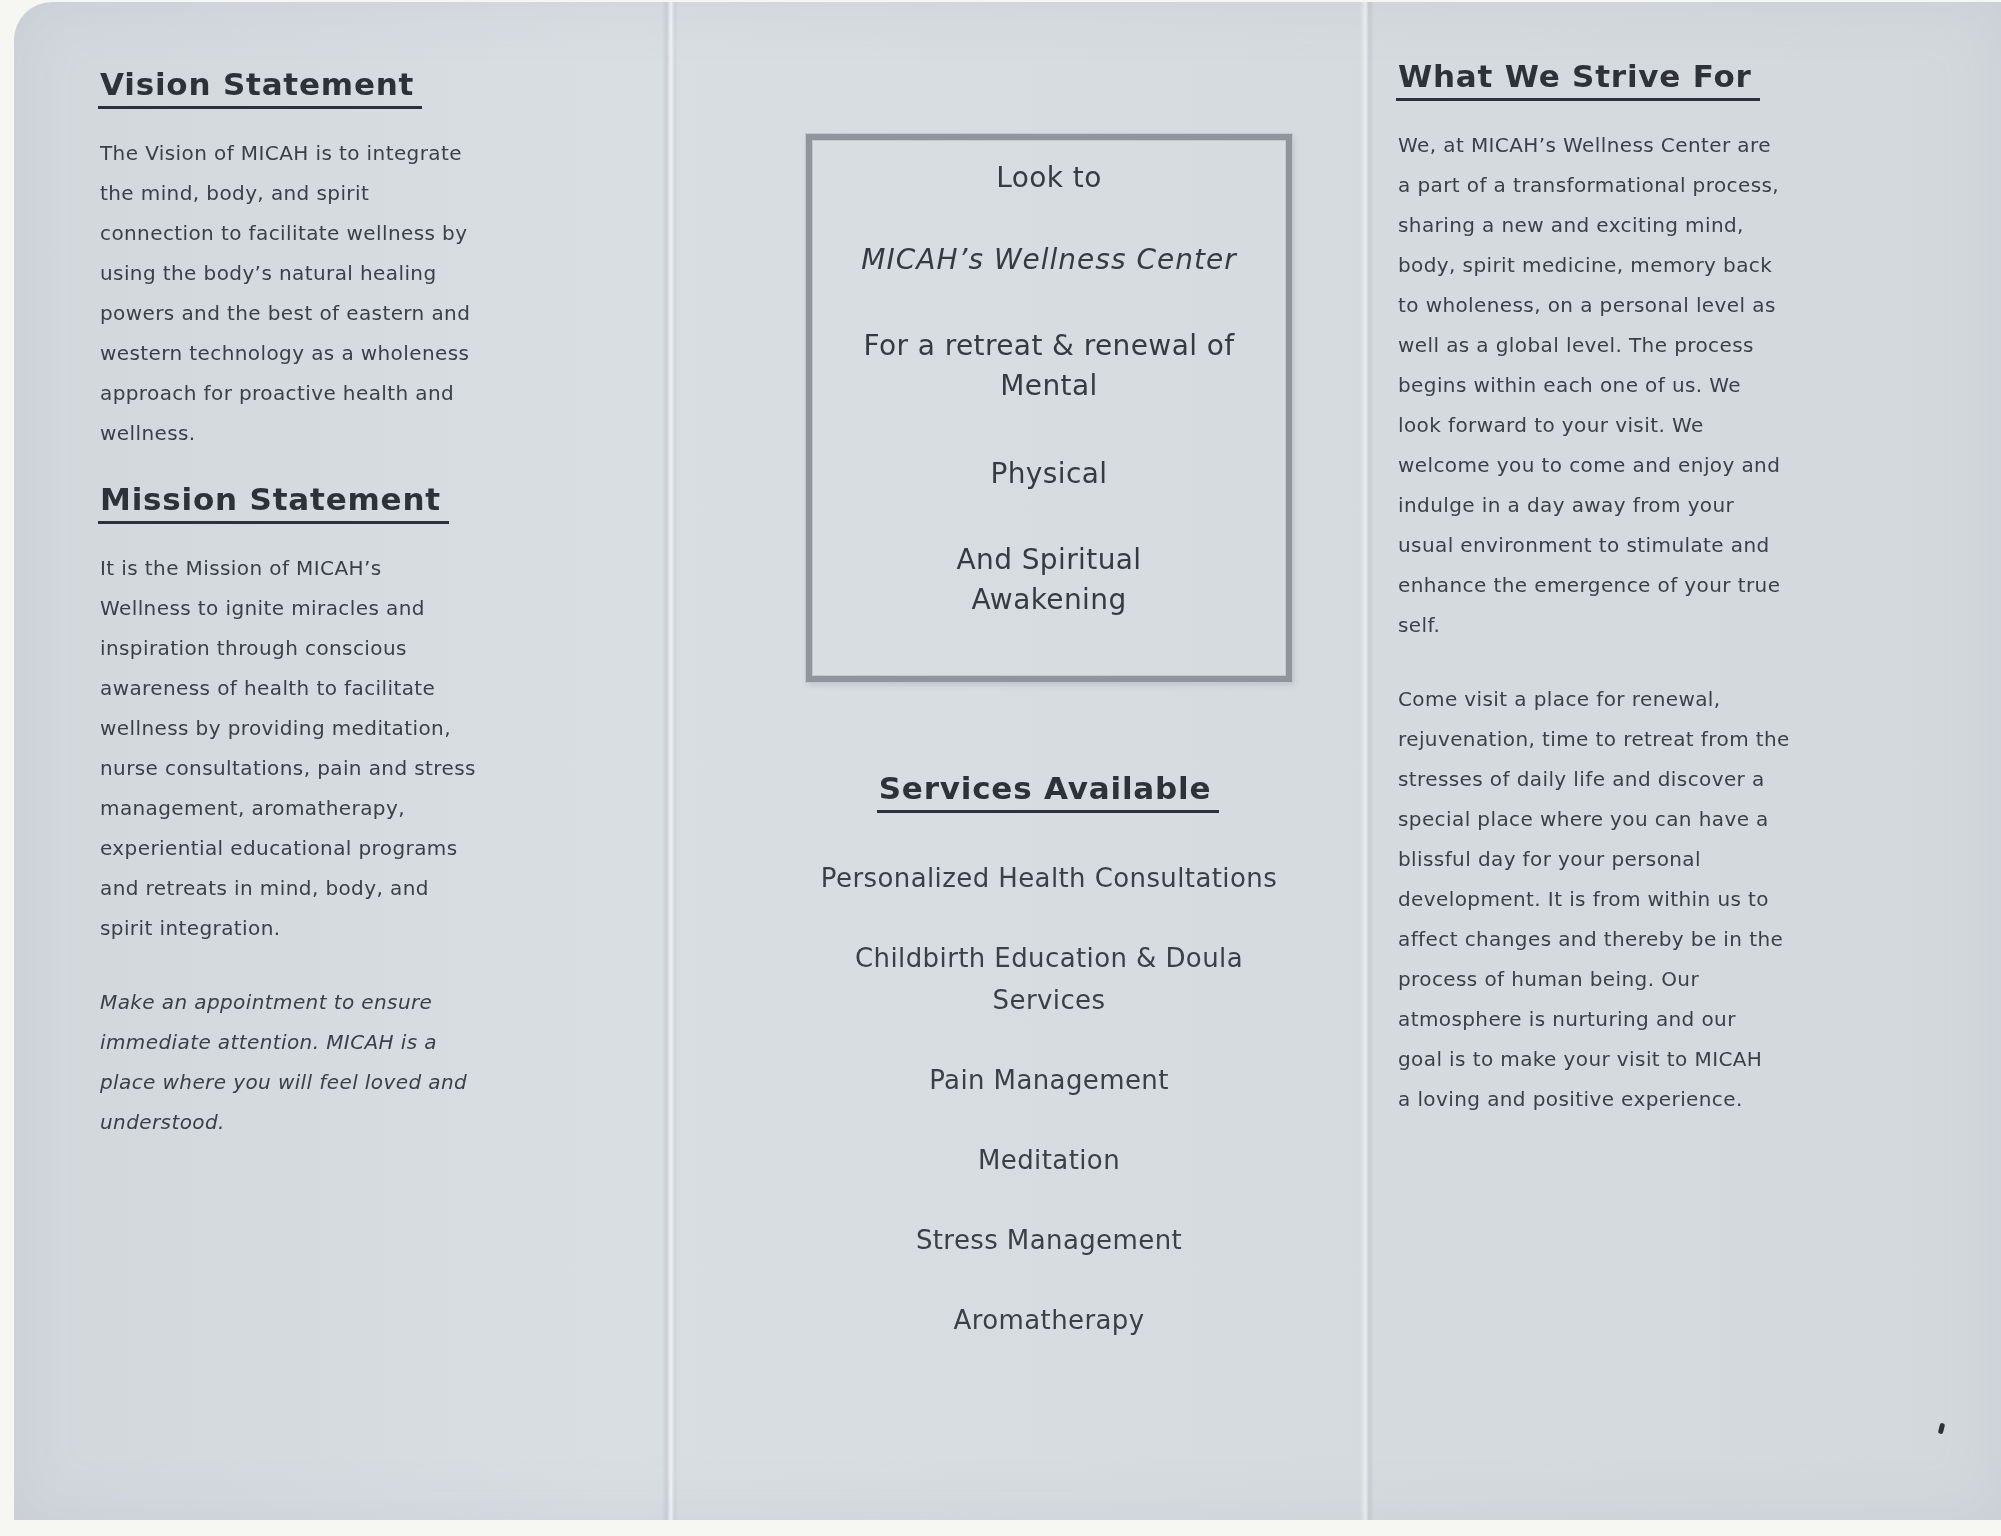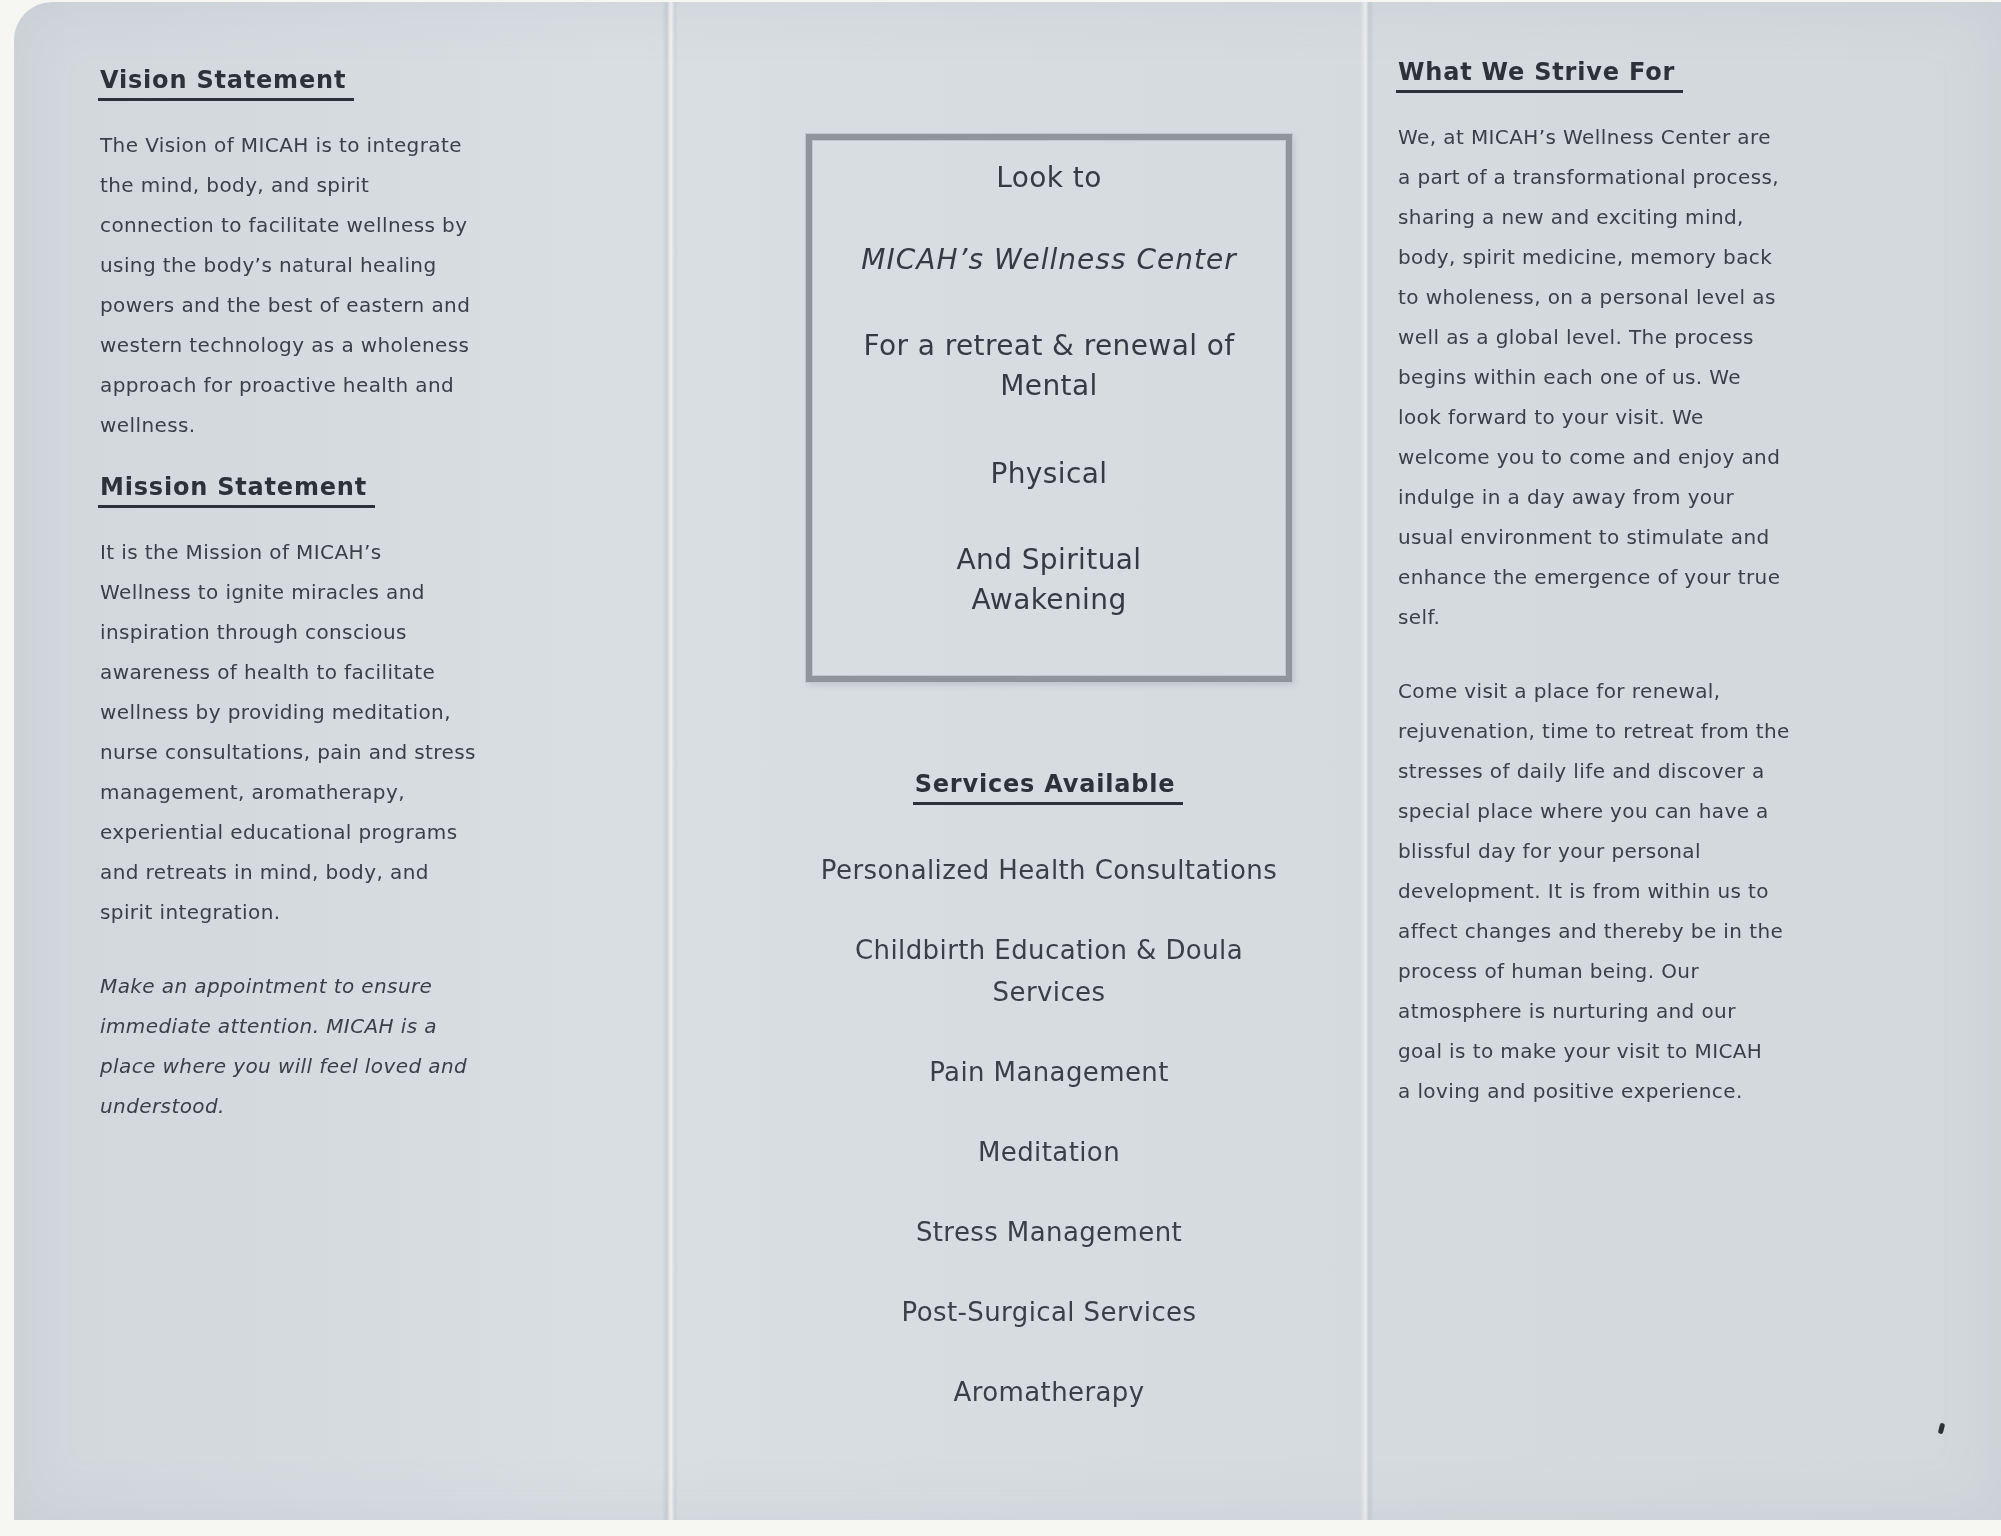--- a/index.html
+++ b/index.html
@@ -35,21 +35,21 @@
     left: 1346px; width: 14px;
     background: linear-gradient(90deg, rgba(130,140,152,0) 0%, rgba(255,255,255,.5) 40%, rgba(120,130,142,.16) 65%, rgba(130,140,152,0) 100%);
   }
   .ink { color: #3b3f46; }
   .panel { position: absolute; letter-spacing: .4px; }
   .panel-left  { left: 86px;  top: 64px; width: 522px; }
   .panel-right { left: 1384px; top: 56px; width: 560px; }
   .panel-center { left: 689px; top: 0; width: 692px; text-align: center; }
 
   .heading {
-    font-size: 24px;
+    font-size: 31px;
     color: #2e3238;
     display: inline-block;
     border-bottom: 3px solid #2e3238;
     padding: 0 8px 4px 2px;
     margin: 0 0 0 -2px;
     letter-spacing: .8px;
   }
   .body-text {
     font-size: 20px;
     line-height: 40px;
@@ -156,21 +156,20 @@
     <div class="services-heading-wrap">
       <h2 class="heading">Services Available</h2>
     </div>
     <ul class="services-list">
       <li class="service-item">Personalized Health Consultations</li>
       <li class="service-item">Childbirth Education &amp; Doula
 Services</li>
       <li class="service-item">Pain Management</li>
       <li class="service-item">Meditation</li>
       <li class="service-item">Stress Management</li>
-      <li class="service-item">Post-Surgical Services</li>
       <li class="service-item">Aromatherapy</li>
     </ul>
   </div>
 
   <div class="panel panel-right ink">
     <h2 class="heading">What We Strive For</h2>
     <p class="body-text mt-sm">We, at MICAH’s Wellness Center are
 a part of a transformational process,
 sharing a new and exciting mind,
 body, spirit medicine, memory back

